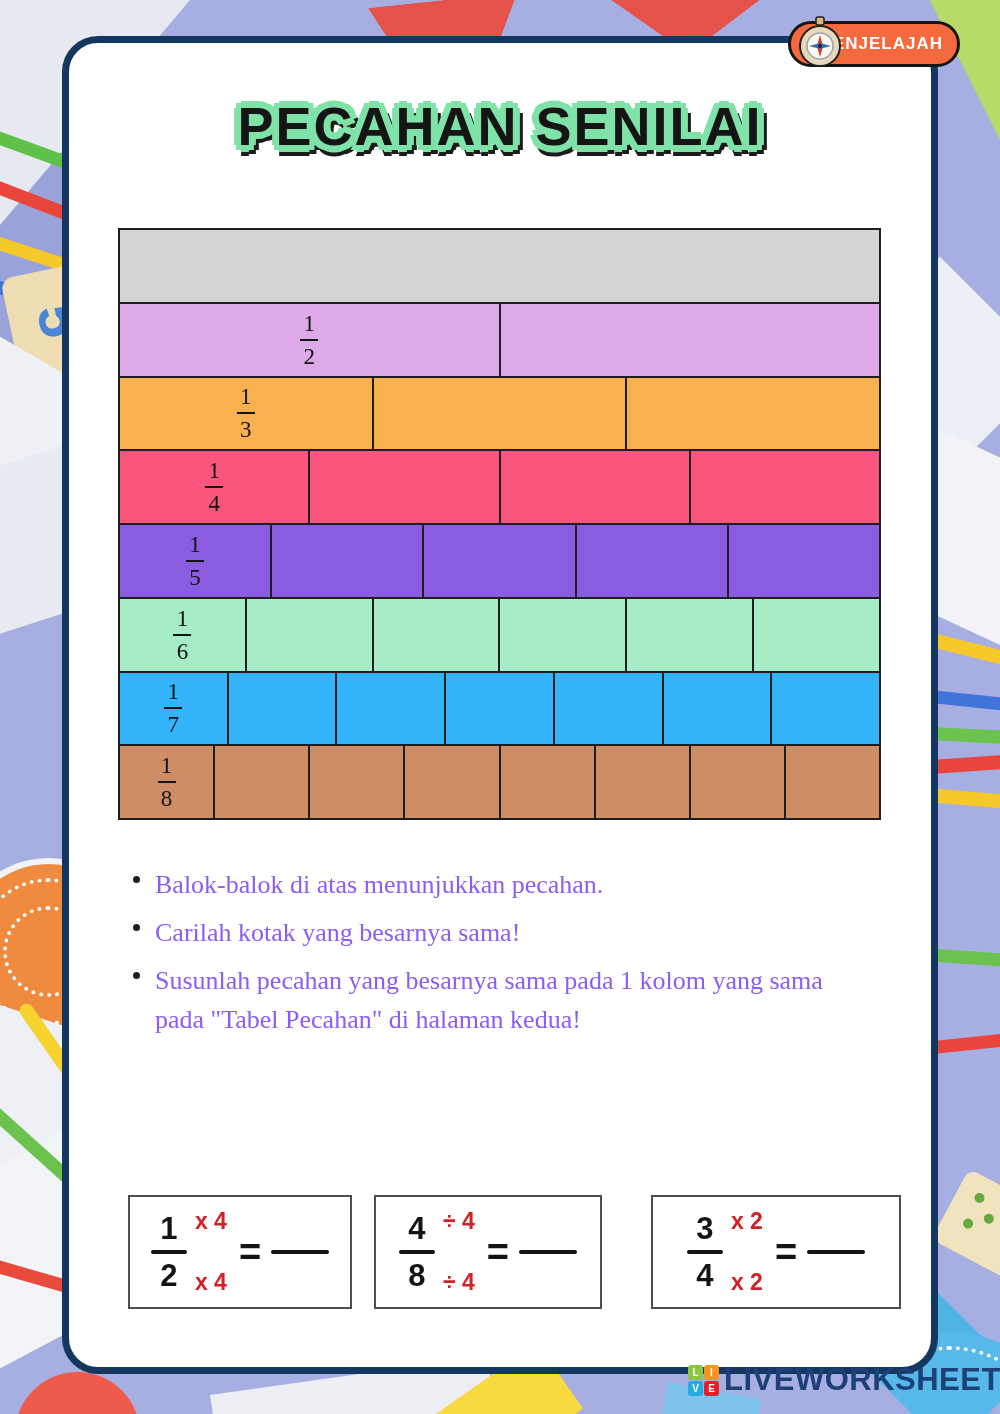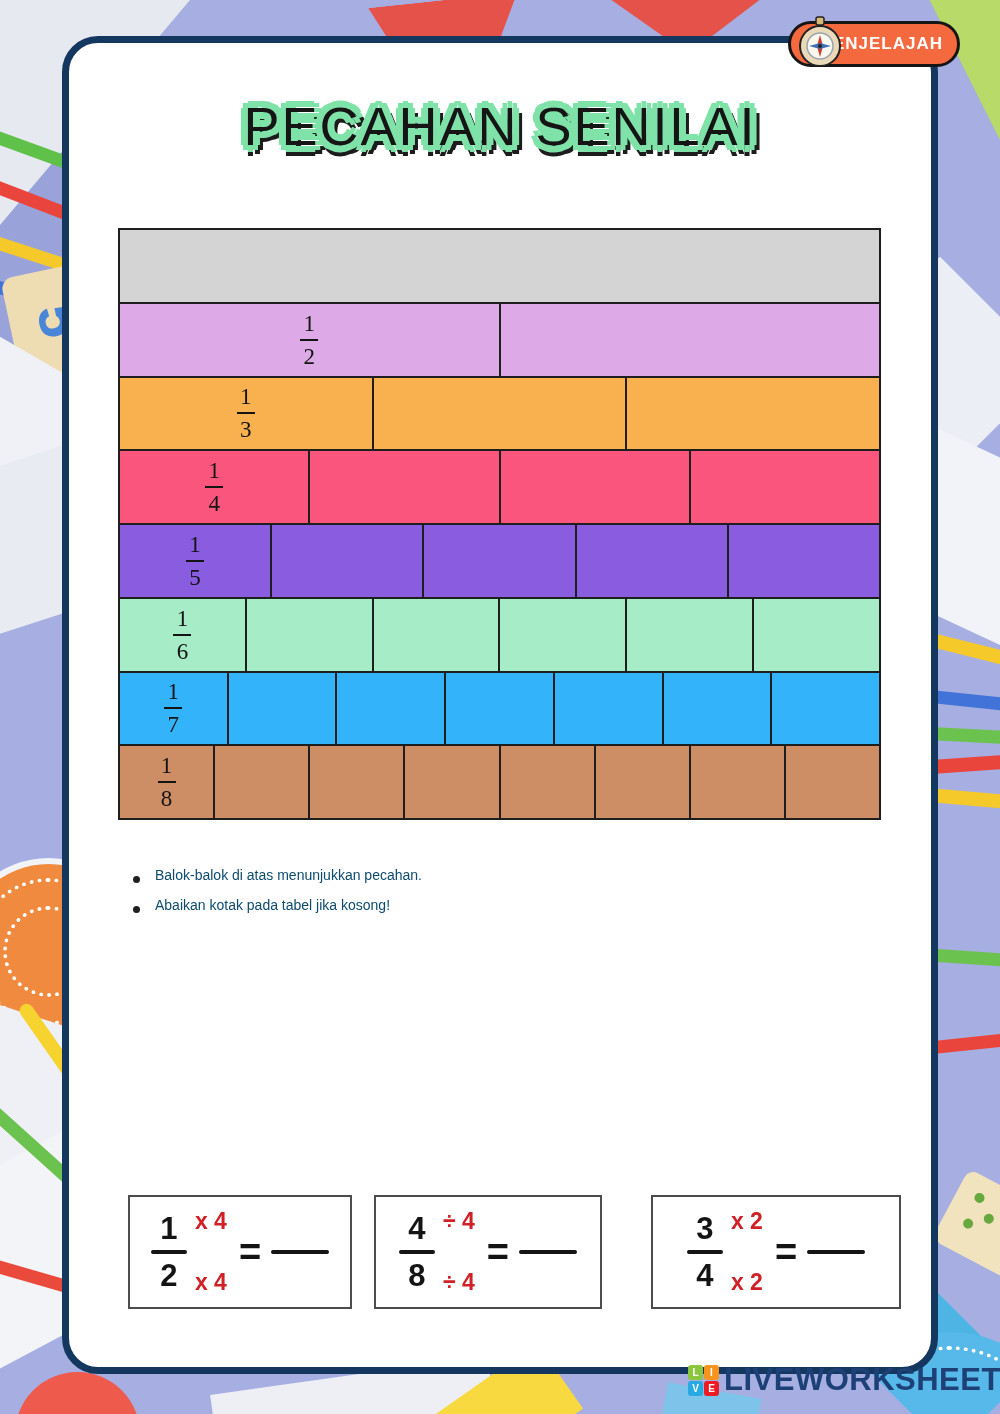--- a/index.html
+++ b/index.html
@@ -16,21 +16,21 @@
     background:#ffffff;border:7px solid #14375f;border-radius:36px;z-index:2;}
 
   
   .badge{position:absolute;top:-22px;left:719px;width:172px;height:46px;
     background:#f4693e;border:3px solid #151515;border-radius:24px;
     display:flex;align-items:center;justify-content:flex-end;padding-right:14px;box-sizing:border-box;}
   .badge .label{color:#ffffff;font-weight:bold;font-size:17px;letter-spacing:1px;}
   .compass{position:absolute;left:6px;top:-8px;width:46px;height:54px;}
 
   
-  .title{margin:52px 0 0 0;text-align:center;font-size:54px;font-weight:400;
+  .title{margin:52px 0 0 0;text-align:center;font-size:54px;font-weight:700;
     letter-spacing:2px;color:#151515;
     text-shadow:
       -5px -5px 0 #7fe3a9, 5px -5px 0 #7fe3a9, -5px 5px 0 #7fe3a9, 5px 5px 0 #7fe3a9,
       -7px 0 0 #7fe3a9, 7px 0 0 #7fe3a9, 0 -7px 0 #7fe3a9, 0 7px 0 #7fe3a9,
       7px 9px 0 #1c1c1c, 0 11px 0 #1c1c1c, 10px 5px 0 #1c1c1c;}
 
   
   #fraction-wall{position:absolute;left:49px;top:185px;width:763px;height:592px;
     border:2px solid #1e1e1e;display:flex;flex-direction:column;box-sizing:border-box;}
   .wall-row{flex:1;display:flex;}
@@ -39,21 +39,21 @@
   .wall-cell + .wall-cell{border-left:2px solid #1e1e1e;}
   .frac{font-family:"Liberation Serif",serif;color:#141414;text-align:center;line-height:1;}
   .frac .num,.frac .den{display:block;font-size:23px;}
   .frac .num{padding-bottom:4px;}
   .frac .den{padding-top:4px;}
   .frac .fbar{display:block;width:18px;height:2px;background:#141414;margin:0 auto;}
 
   
   #instructions{position:absolute;left:58px;top:822px;width:734px;margin:0;padding:0;list-style:none;}
   #instructions li{position:relative;padding-left:28px;margin-bottom:9px;
-    font-size:14px;line-height:1.5;color:#0c4a6e;}
+    font-size:26px;line-height:1.5;color:#8b5cf6;font-family:Liberation Serif, serif;}
   #instructions li::before{content:"";position:absolute;left:6px;top:11px;width:7px;height:7px;
     border-radius:50%;background:#1f1f1f;}
 
   
   #guides{position:absolute;left:59px;top:1152px;display:flex;}
   .guide-box{background:#fff;border:2px solid #4d4d4d;height:114px;box-sizing:border-box;
     display:flex;align-items:center;justify-content:center;}
   .guide-box:nth-child(1){width:224px;}
   .guide-box:nth-child(2){width:228px;margin-left:22px;}
   .guide-box:nth-child(3){width:250px;margin-left:49px;}
@@ -243,21 +243,22 @@
           <div class="wall-cell"></div>
           <div class="wall-cell"></div>
           <div class="wall-cell"></div>
           <div class="wall-cell"></div>
           <div class="wall-cell"></div>
         </div>
       </div>
 
     <ul id="instructions">
         <li>Balok-balok di atas menunjukkan pecahan.</li>
-        <li>Abaikan kotak pada tabel jika kosong!</li>
+        <li>Carilah kotak yang besarnya sama!</li>
+        <li>Susunlah pecahan yang besarnya sama pada 1 kolom yang sama pada "Tabel Pecahan" di halaman kedua!</li>
       </ul>
 
     <div id="guides">
         <div class="guide-box">
           <span class="g-frac">
             <span>1</span>
             <span class="g-fbar"></span>
             <span>2</span>
           </span>
           <span class="g-ops">

